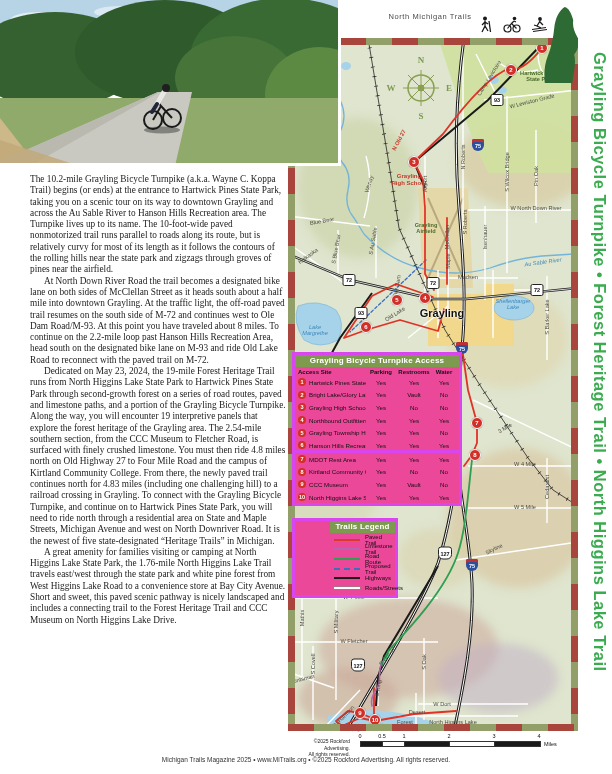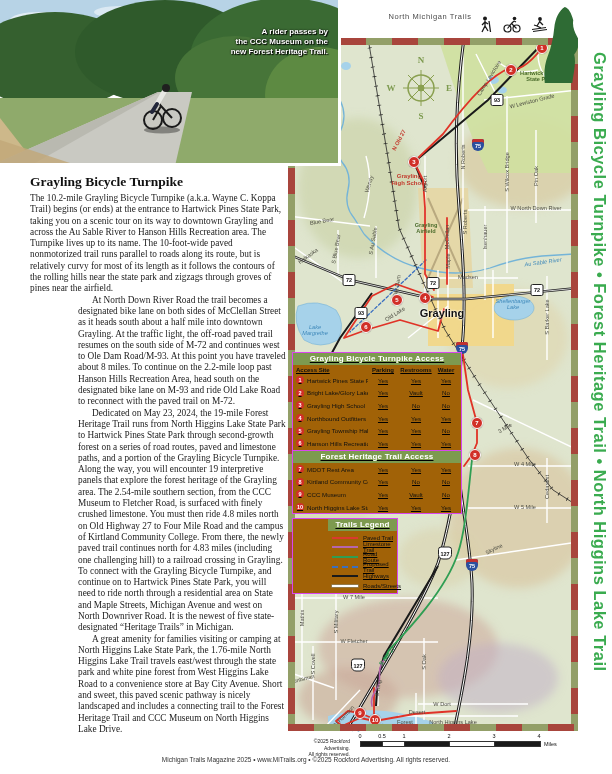--- a/index.html
+++ b/index.html
@@ -4,21 +4,21 @@
 <style>
   html,body{margin:0;padding:0;background:#fff;}
   #page{position:relative;width:612px;height:774px;background:#fff;overflow:hidden;
         font-family:"Liberation Serif",serif;}
 
   
   #articles{position:absolute;left:30px;top:174px;width:256px;z-index:1;color:#1c1c1c;}
   #articles h2{font:bold 13.5px "Liberation Serif",serif;margin:9px 0 3px;color:#111;}
   #articles h2:first-child{margin-top:0;}
   #articles p{font-size:9.3px;line-height:11.3px;margin:0;}
-  #articles p + p{text-indent:14px;margin-left:48px;}
+  #articles p + p{text-indent:14px;}
 
   
   #photo{position:absolute;left:0;top:0;width:338px;height:163px;z-index:6;
          border-right:3px solid #fff;border-bottom:3px solid #fff;overflow:hidden;}
   #photo svg{display:block;}
   #caption{position:absolute;right:10px;top:27px;text-align:right;color:#fff;
            font:bold 8px/10px "Liberation Sans",sans-serif;white-space:pre-line;
            text-shadow:0 0 2px #000,1px 1px 1px #000;}
 
   
@@ -49,22 +49,22 @@
   .shield.u{width:12px;height:11px;background:#fff;border:1px solid #222;border-radius:3px 3px 5px 5px;color:#111;}
   .shield.i{width:12px;height:12px;background:#2b4f9e;border-radius:2px 2px 6px 6px;color:#fff;
             box-shadow:inset 0 3px 0 #c03030;padding-top:2px;box-sizing:border-box;}
 
   
   .bdr{position:absolute;z-index:3;}
   .bdr.h{background:repeating-linear-gradient(to right,#a8453c 0 26px,#939f68 26px 52px);}
   .bdr.v{background:repeating-linear-gradient(to bottom,#939f68 0 26px,#a8453c 26px 52px);}
 
   
-  .tbl{position:absolute;z-index:4;background:#a16207;border:1px solid #d946ef;
-       font-family:"Liberation Sans",sans-serif;box-sizing:border-box;text-decoration:underline;}
+  .tbl{position:absolute;z-index:4;background:#ec4899;border:3px solid #d946ef;
+       font-family:"Liberation Sans",sans-serif;box-sizing:border-box;}
   .tbl-hdr{background:#7d9a4f;color:#fff;font:bold 8px/12px "Liberation Sans",sans-serif;
            text-align:center;letter-spacing:.2px;}
   .tbl-cols{display:flex;font:bold 6px "Liberation Sans",sans-serif;padding:2px 3px 1px;color:#111;}
   .tbl-cols .c0{flex:1;} .tbl-cols .c1{width:30px;text-align:center;}
   .tbl-cols .c2{width:36px;text-align:center;} .tbl-cols .c3{width:24px;text-align:center;}
   .trow{display:flex;align-items:center;font:6.2px "Liberation Sans",sans-serif;
         padding:0 3px;height:12.6px;color:#111;}
   .tnum{width:8px;height:8px;border-radius:50%;background:#d12f27;color:#fff;flex:none;
         font:bold 5.5px/8px "Liberation Sans",sans-serif;text-align:center;margin-right:3px;}
   .tsite{flex:1;white-space:nowrap;overflow:hidden;}
@@ -362,21 +362,20 @@
         <div class="trow">
           <div class="tnum">6</div>
           <div class="tsite">Hanson Hills Recreation Area</div>
           <div class="tval v0">Yes</div>
           <div class="tval v1">Yes</div>
           <div class="tval v2">Yes</div>
         </div>
       </div>
   </div>
   <div class="tbl" id="tbl1" style="left:292px;top:450px;width:170px;">
-    <div class="tbl-hdr">Forest Heritage Trail Access</div>
 
     <div class="tbl-body">
         <div class="trow">
           <div class="tnum">7</div>
           <div class="tsite">MDOT Rest Area</div>
           <div class="tval v0">Yes</div>
           <div class="tval v1">Yes</div>
           <div class="tval v2">Yes</div>
         </div>
         <div class="trow">
@@ -469,27 +468,23 @@
       <polygon points="-10,166 30,166 160,92 158,92" fill="#b9b9b0"></polygon>
       <polygon points="0,140 70,163 0,163" fill="#c2a878" opacity=".8"></polygon>
       <ellipse cx="162" cy="130" rx="18" ry="3.5" fill="#000" opacity=".35"></ellipse>
       <circle cx="153" cy="120" r="9" stroke="#1a1a1a" stroke-width="2" fill="none"></circle>
       <circle cx="172" cy="118" r="9" stroke="#1a1a1a" stroke-width="2" fill="none"></circle>
       <path d="M153,120 L161,106 L172,118 M161,106 L158,102" stroke="#1a1a1a" stroke-width="2" fill="none"></path>
       <path d="M157,104 L164,92" stroke="#e8e8e4" stroke-width="5" fill="none" stroke-linecap="round"></path>
       <path d="M157,104 L152,112" stroke="#22263a" stroke-width="4" fill="none" stroke-linecap="round"></path>
       <circle cx="166" cy="88" r="4" fill="#1f1f1f"></circle>
     </svg>
-    <div id="caption">A rider passes by
-the CCC Museum on the
-new Forest Heritage Trail.</div>
   </div>
 
   <div id="articles">
-    <h2>Grayling Bicycle Turnpike</h2>
     <p>The 10.2-mile Grayling Bicycle Turnpike (a.k.a. Wayne C. Koppa Trail) begins (or ends) at the entrance to Hartwick Pines State Park, taking you on a scenic tour on its way to downtown Grayling and across the Au Sable River to Hanson Hills Recreation area. The Turnpike lives up to its name. The 10-foot-wide paved nonmotorized trail runs parallel to roads along its route, but is relatively curvy for most of its length as it follows the contours of the rolling hills near the state park and zigzags through groves of pines near the airfield.</p>
     <p>At North Down River Road the trail becomes a designated bike lane on both sides of McClellan Street as it heads south about a half mile into downtown Grayling. At the traffic light, the off-road paved trail resumes on the south side of M-72 and continues west to Ole Dam Road/M-93. At this point you have traveled about 8 miles. To continue on the 2.2-mile loop past Hanson Hills Recreation Area, head south on the designated bike lane on M-93 and ride Old Lake Road to reconnect with the paved trail on M-72.</p>
     <p>Dedicated on May 23, 2024, the 19-mile Forest Heritage Trail runs from North Higgins Lake State Park to Hartwick Pines State Park through second-growth forest on a series of road routes, paved and limestone paths, and a portion of the Grayling Bicycle Turnpike. Along the way, you will encounter 19 interpretive panels that explore the forest heritage of the Grayling area. The 2.54-mile southern section, from the CCC Museum to Fletcher Road, is surfaced with finely crushed limestone. You must then ride 4.8 miles north on Old Highway 27 to Four Mile Road and the campus of Kirtland Community College. From there, the newly paved trail continues north for 4.83 miles (including one challenging hill) to a railroad crossing in Grayling. To connect with the Grayling Bicycle Turnpike, and continue on to Hartwick Pines State Park, you will need to ride north through a residential area on State and Maple Streets, Michigan Avenue and west on North Downriver Road. It is the newest of five state-designated “Heritage Trails” in Michigan.</p>
     <p>A great amenity for families visiting or camping at North Higgins Lake State Park, the 1.76-mile North Higgins Lake Trail travels east/west through the state park and white pine forest from West Higgins Lake Road to a convenience store at Bay City Avenue. Short and sweet, this paved scenic pathway is nicely landscaped and includes a connecting trail to the Forest Heritage Trail and CCC Museum on North Higgins Lake Drive.</p>
   </div>
 
   <div id="side-title">Grayling Bicycle Turnpike • Forest Heritage Trail • North Higgins Lake Trail</div>
   <div id="footer">Michigan Trails Magazine 2025 • www.MiTrails.org • ©2025 Rockford Advertising. All rights reserved.</div>
 
 </div>

